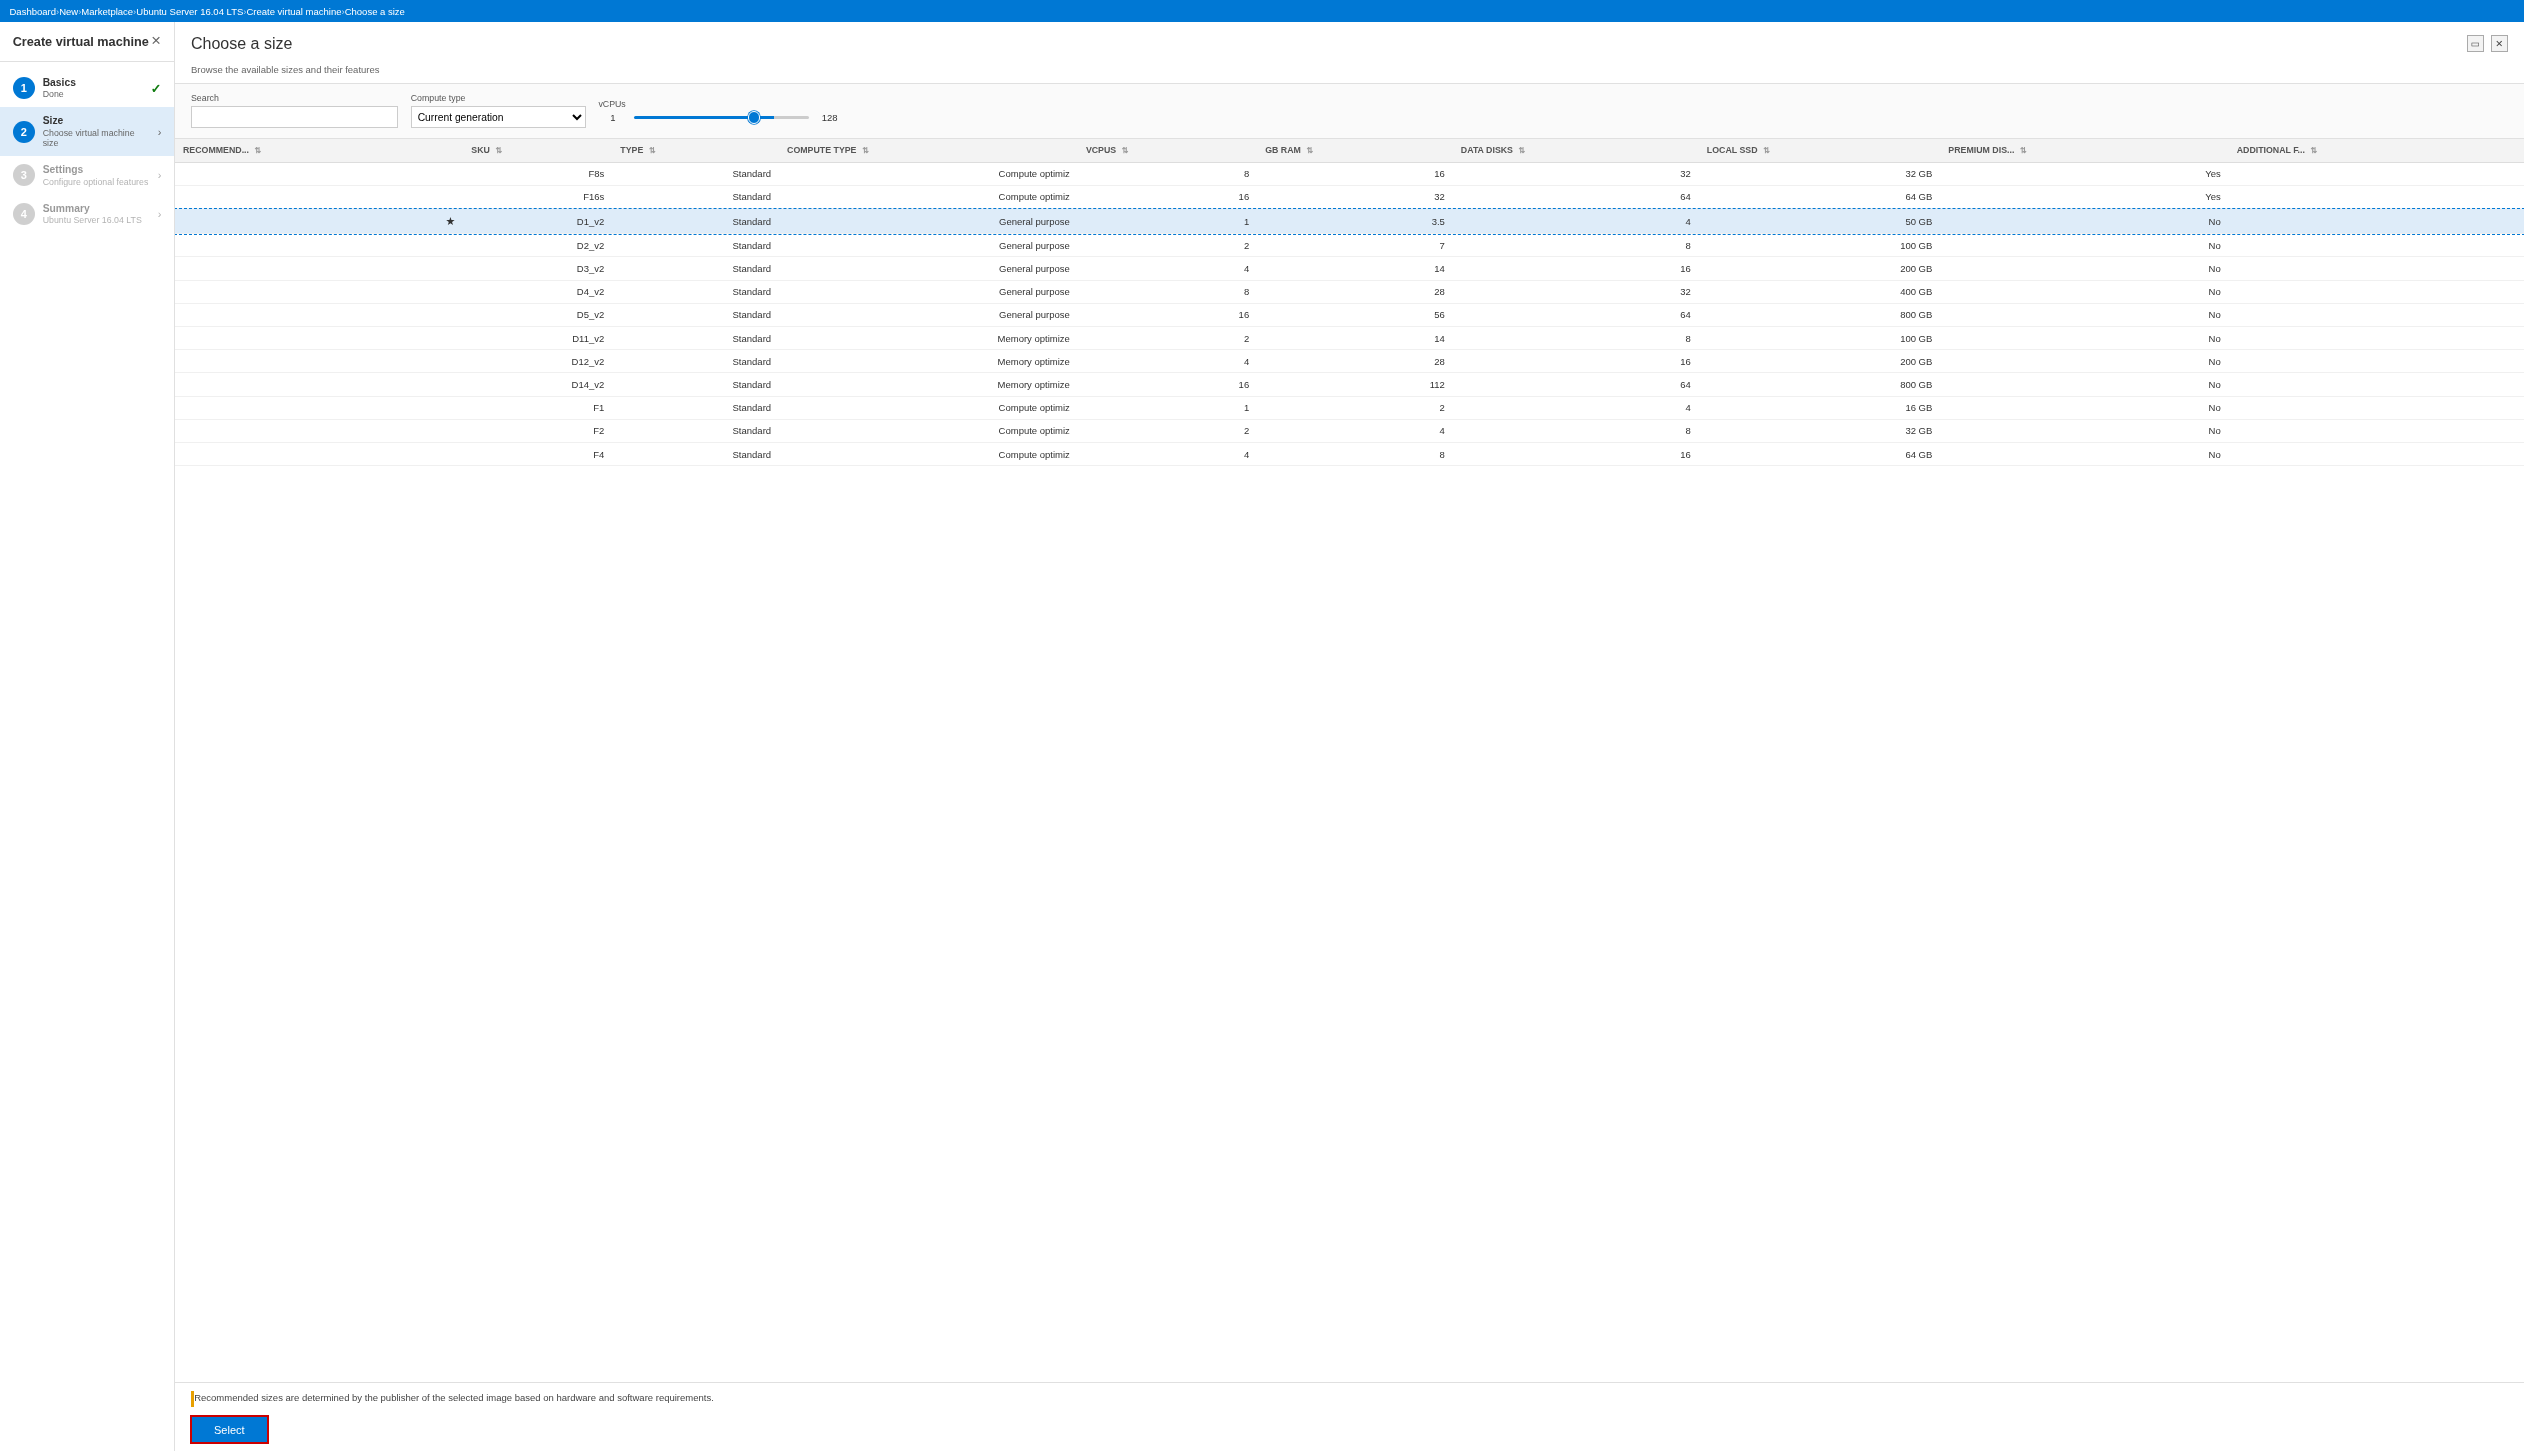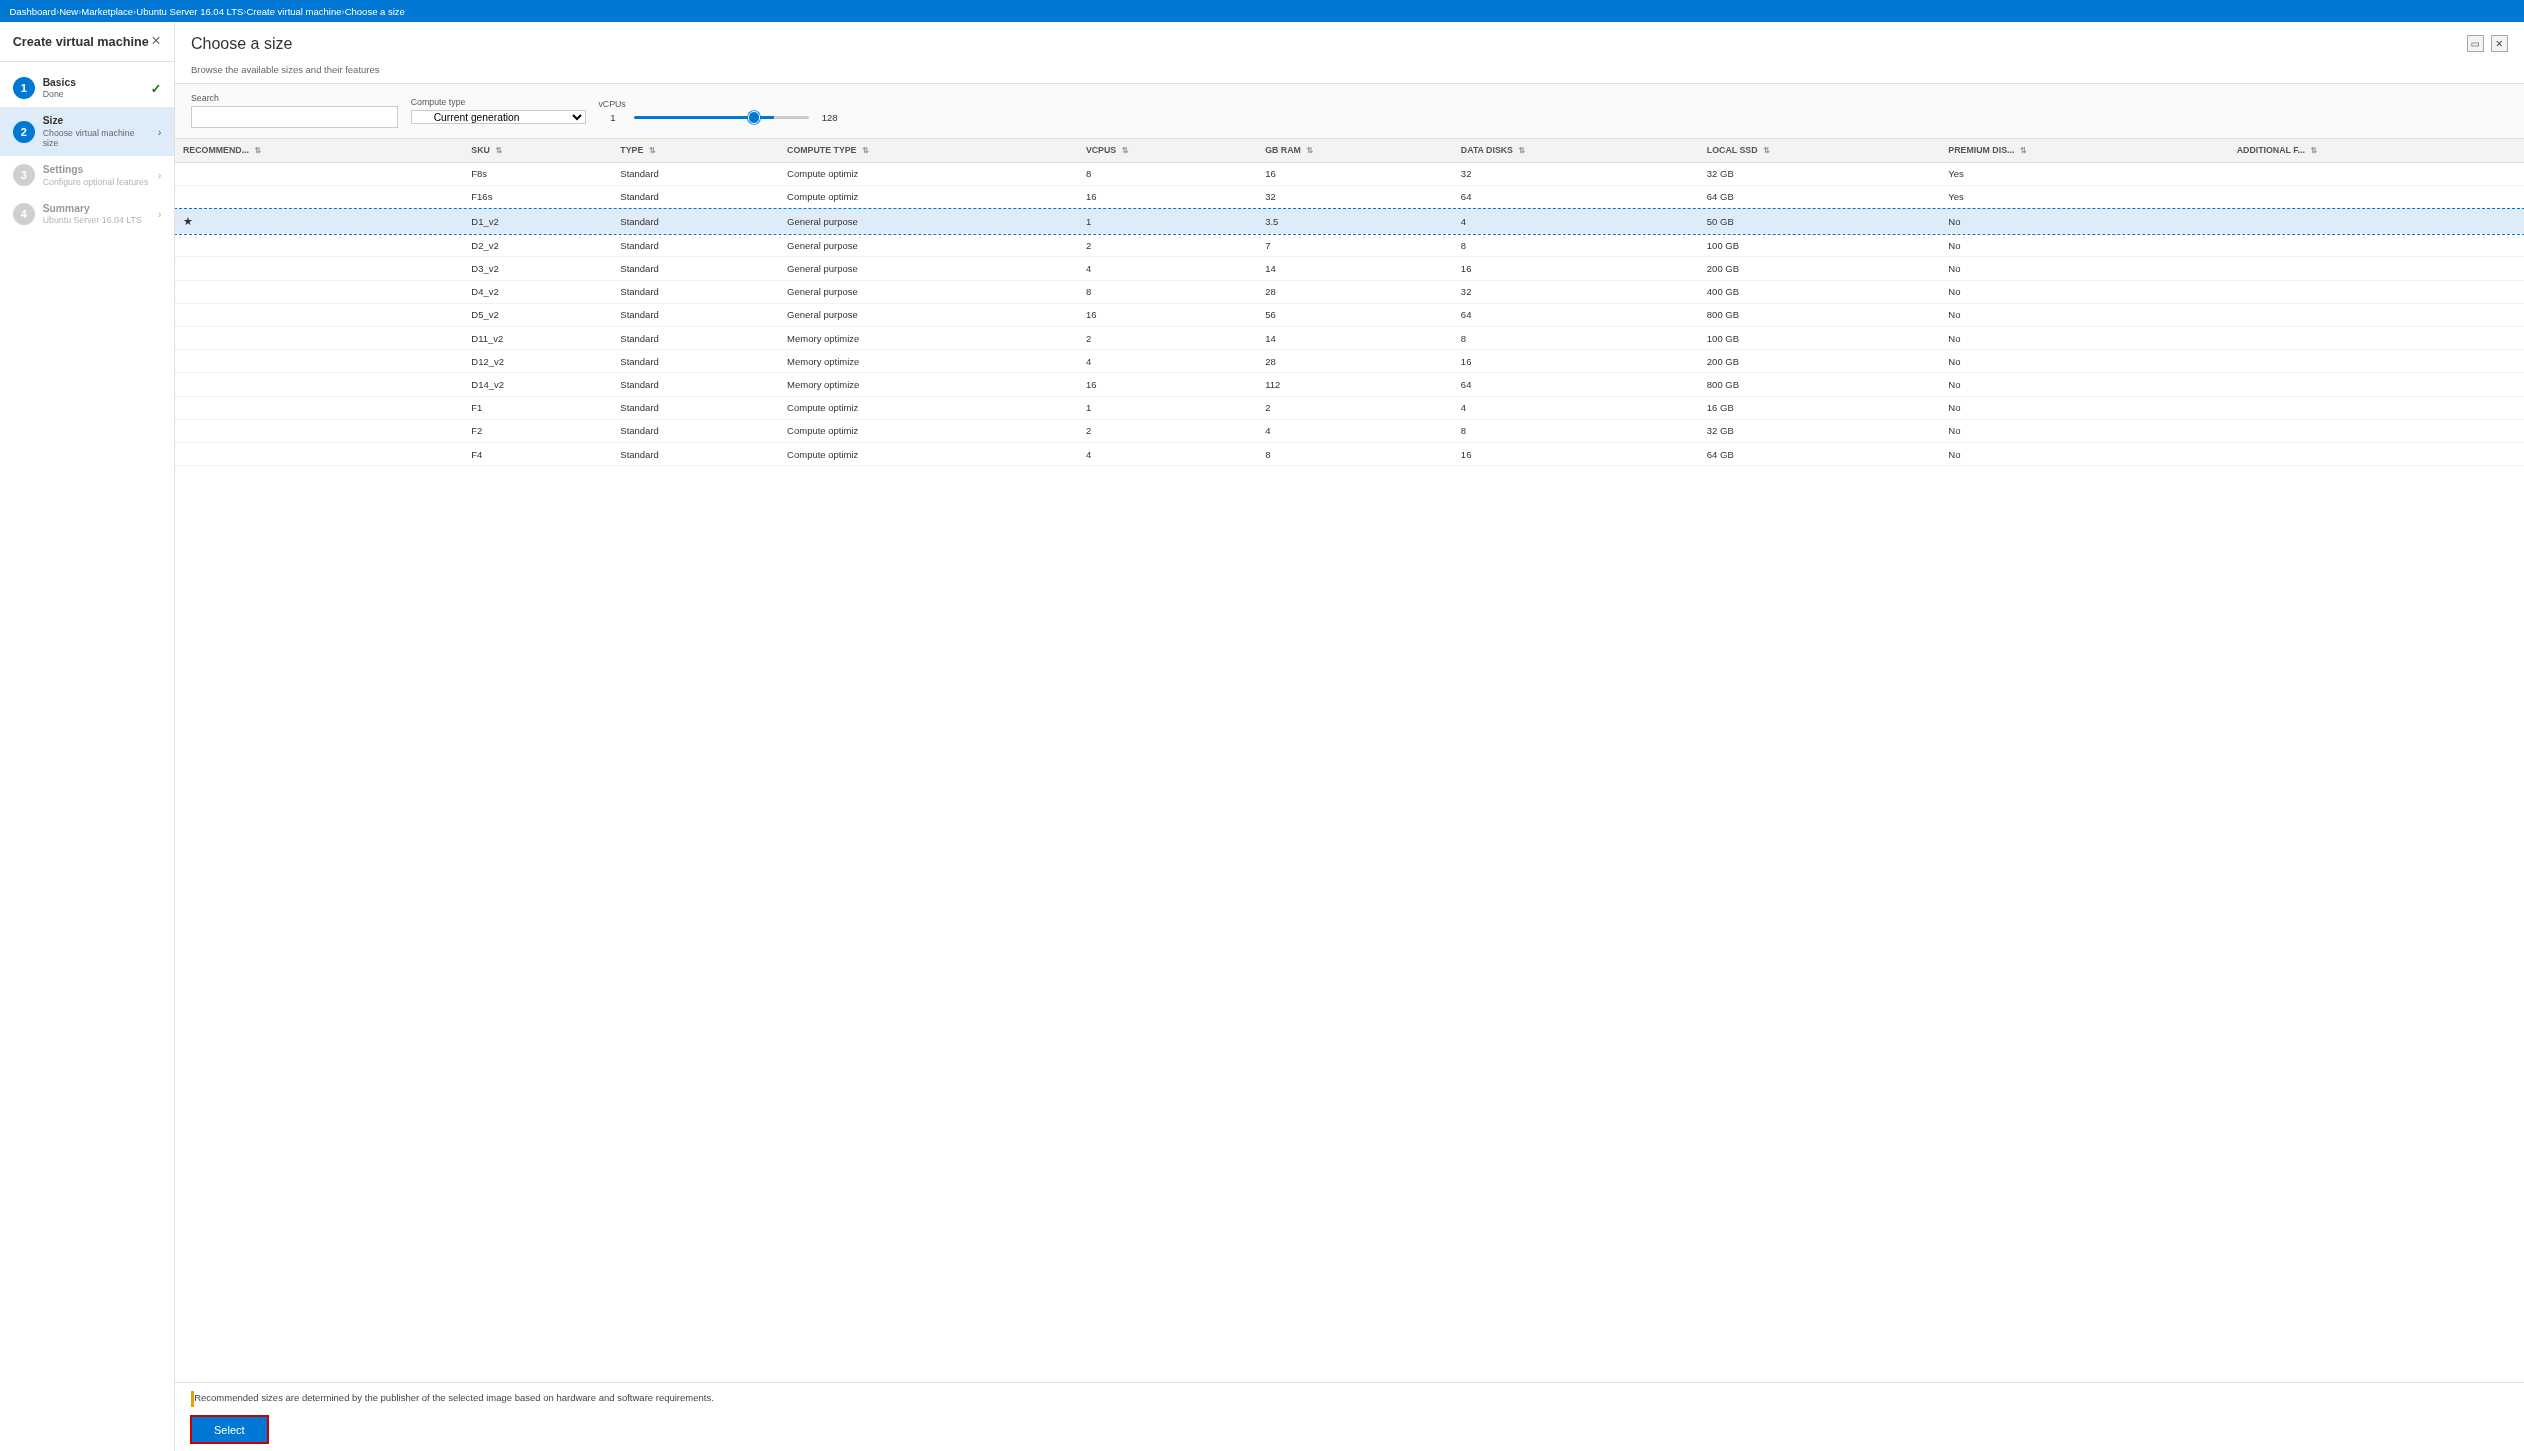--- a/index.html
+++ b/index.html
@@ -141,22 +141,22 @@
     .filter-input {
       border: 0.8px solid #ccc;
       height: 22px;
       padding: 0 6.4px;
       font-size: 10.3px;
       outline: none;
       width: 207px;
     }
     .filter-select {
       border: 0.8px solid #ccc;
-      height: 14px;
-      padding: 0 18px;
+      height: 22px;
+      padding: 0 2px;
       font-size: 10.3px;
       background: #fff;
       width: 175px;
       outline: none;
     }
     .filter-vcpu {
       display: flex;
       align-items: center;
       gap: 6.4px;
     }
@@ -203,20 +203,21 @@
       border-bottom: 0.8px solid #ddd;
       white-space: nowrap;
       position: sticky;
       top: 0;
       z-index: 1;
     }
     thead th .sort-icon { font-size: 8px; color: #999; margin-left: 3.2px; }
 
     tbody tr {
       border-bottom: 0.8px solid #f0f0f0;
+      text-align: right;
     }
     tbody tr.selected-row { background: #deecf9; outline: 1.6px dashed #0078d4; }
 
     tbody td {
       padding: 5.6px 8px;
       color: #333;
       font-size: 9.5px;
     }
     .star-cell { color: #333; font-size: 11px; }
 

